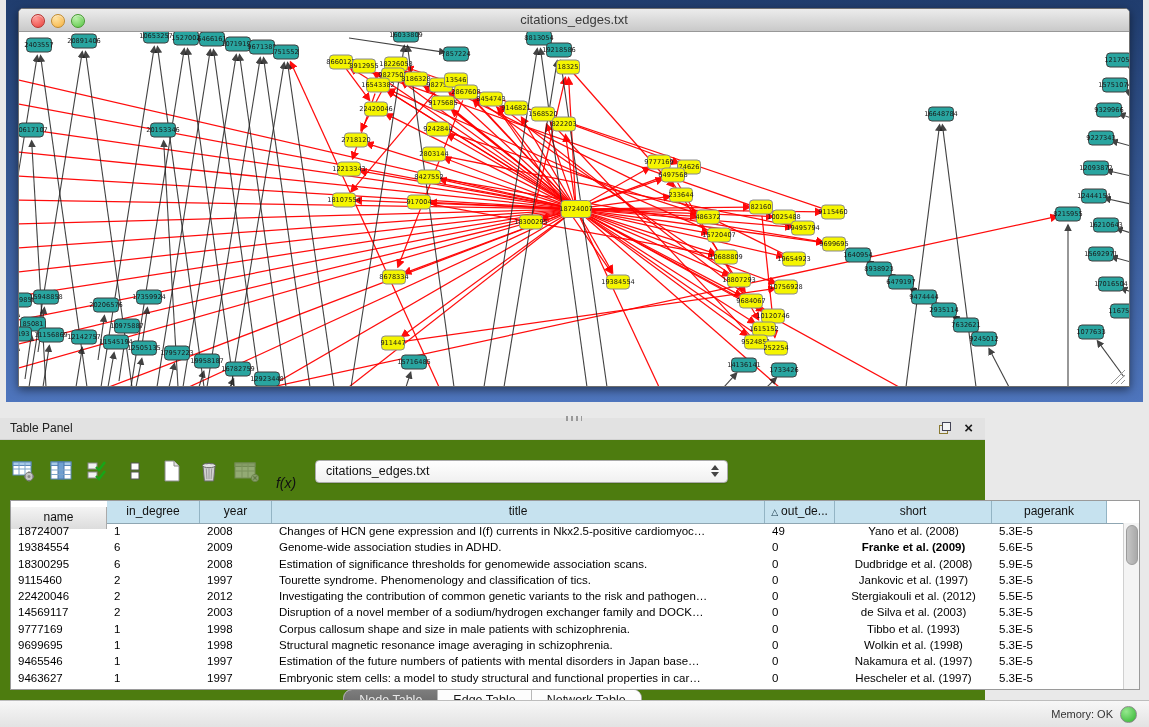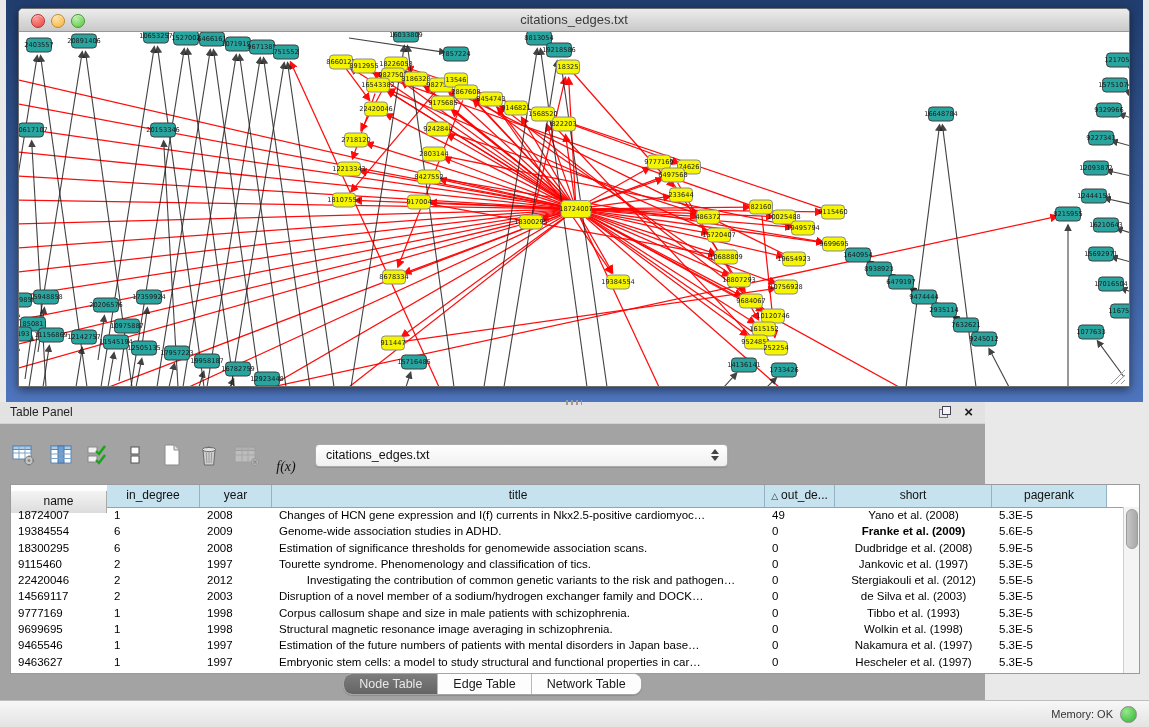--- a/index.html
+++ b/index.html
@@ -18,36 +18,36 @@
   .wintitle{position:absolute;left:0;right:0;top:3px;text-align:center;
             font-size:13px;color:#3a3a3a;}
   .tl{position:absolute;top:5px;width:12px;height:12px;border-radius:50%;
       box-shadow:inset 0 1px 1px rgba(255,255,255,.6);}
   .tl.red{left:12px;background:radial-gradient(circle at 35% 30%,#ff9a96,#e9403a);border:1px solid #b5312d;}
   .tl.yel{left:32px;background:radial-gradient(circle at 35% 30%,#ffe2a0,#f6b03c);border:1px solid #c08a2e;}
   .tl.grn{left:52px;background:radial-gradient(circle at 35% 30%,#b8f0a8,#54c43f);border:1px solid #45992f;}
   #netcanvas{display:block;width:1110px;height:354px;background:#fff;}
 
   
-  #tablepanel{position:absolute;left:0;top:402px;width:985px;height:298px;
-              background:#a3a3a3;}
+  #tablepanel{position:absolute;left:0;top:418px;width:985px;height:298px;
+              background:#4d7c0f;}
   .panel-titlebar{position:relative;height:21px;background:#e2e2e2;
                   border-bottom:1px solid #d2d2d2;}
   .panel-title{position:absolute;left:10px;top:3px;font-size:12px;color:#222;}
   .float-icon{position:absolute;right:34px;top:4px;width:12px;height:12px;}
   .float-icon .sq1{position:absolute;left:0;bottom:0;width:7px;height:7px;border:1px solid #8a7a30;background:#e9e9e9;}
   .float-icon .sq2{position:absolute;right:0;top:0;width:7px;height:7px;border:1px solid #445;background:#f4f4f4;}
   .close-icon{position:absolute;right:12px;top:1px;font-size:15px;font-weight:bold;color:#1a1a1a;cursor:default;}
   #splitgrip{position:absolute;left:566px;top:-2px;width:16px;height:5px;
              background:repeating-linear-gradient(90deg,#9a9a9a 0 2px,transparent 2px 5px);}
 
   .toolbar{position:absolute;left:10px;top:36px;height:34px;display:flex;align-items:center;}
   .tbtn{width:30px;height:28px;margin-right:7px;background:transparent;border:none;padding:2px;}
   .tbtn svg{display:block;}
-  .fxbtn{font-family:Liberation Serif, serif;font-style:italic;font-size:14px;color:#111;
+  .fxbtn{font-family:Liberation Sans, sans-serif;font-style:italic;font-size:14px;color:#111;
          width:34px;height:28px;background:transparent;border:none;margin-top:23px;}
   .net-select{margin-left:12px;width:393px;height:21px;border:1px solid #ababab;border-radius:4px;
               background:linear-gradient(#ffffff,#f0f0f0);display:flex;align-items:center;
               justify-content:space-between;font-size:12.5px;color:#111;padding:0 8px 0 10px;
               box-shadow:0 1px 1px rgba(0,0,0,.12);}
   .stepper{display:flex;flex-direction:column;align-items:center;line-height:0;}
   .stepper i{display:block;width:0;height:0;border-left:4px solid transparent;border-right:4px solid transparent;}
   .stepper .up{border-bottom:5px solid #444;margin-bottom:2px;}
   .stepper .dn{border-top:5px solid #444;}
 
@@ -616,21 +616,21 @@
             <div class="td" style="width: 72px;">1997</div>
             <div class="td" style="width: 493px;">Tourette syndrome. Phenomenology and classification of tics.</div>
             <div class="td" style="width: 70px;">0</div>
             <div class="td center" style="width: 157px;">Jankovic et al. (1997)</div>
             <div class="td" style="width: 115px;">5.3E-5</div>
           </div>
           <div class="tr">
             <div class="td" style="width: 96px;">22420046</div>
             <div class="td" style="width: 93px;">2</div>
             <div class="td" style="width: 72px;">2012</div>
-            <div class="td" style="width: 493px; text-align: center;">Investigating the contribution of common genetic variants to the risk and pathogen…</div>
+            <div class="td" style="width: 493px;">Investigating the contribution of common genetic variants to the risk and pathogen…</div>
             <div class="td" style="width: 70px;">0</div>
             <div class="td center" style="width: 157px;">Stergiakouli et al. (2012)</div>
             <div class="td" style="width: 115px;">5.5E-5</div>
           </div>
           <div class="tr">
             <div class="td" style="width: 96px;">14569117</div>
             <div class="td" style="width: 93px;">2</div>
             <div class="td" style="width: 72px;">2003</div>
             <div class="td" style="width: 493px;">Disruption of a novel member of a sodium/hydrogen exchanger family and DOCK…</div>
             <div class="td" style="width: 70px;">0</div>

